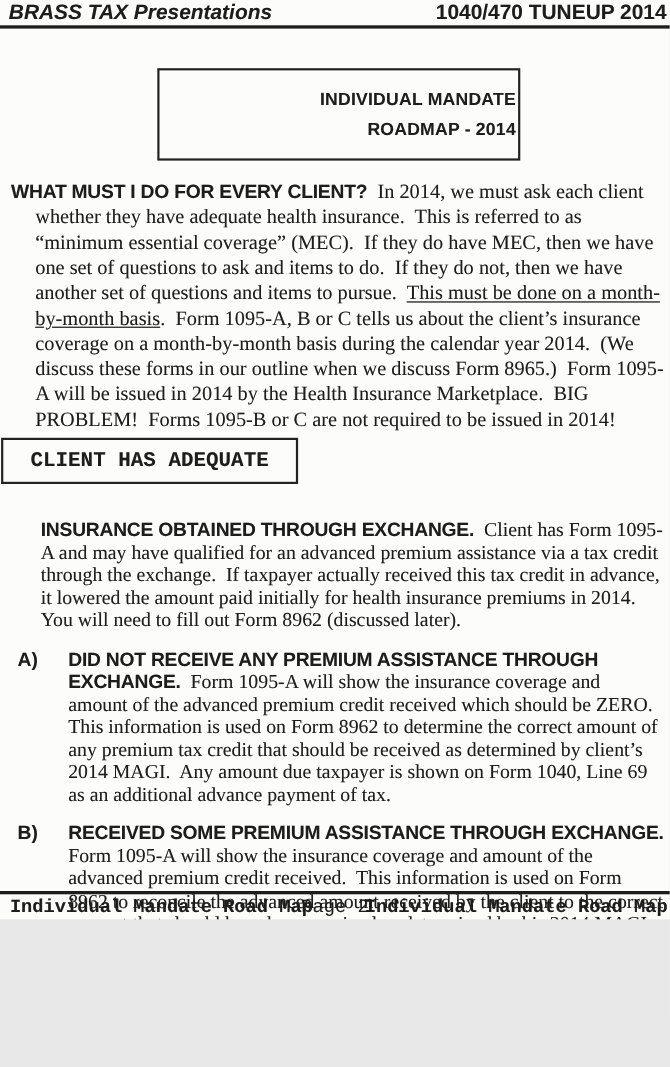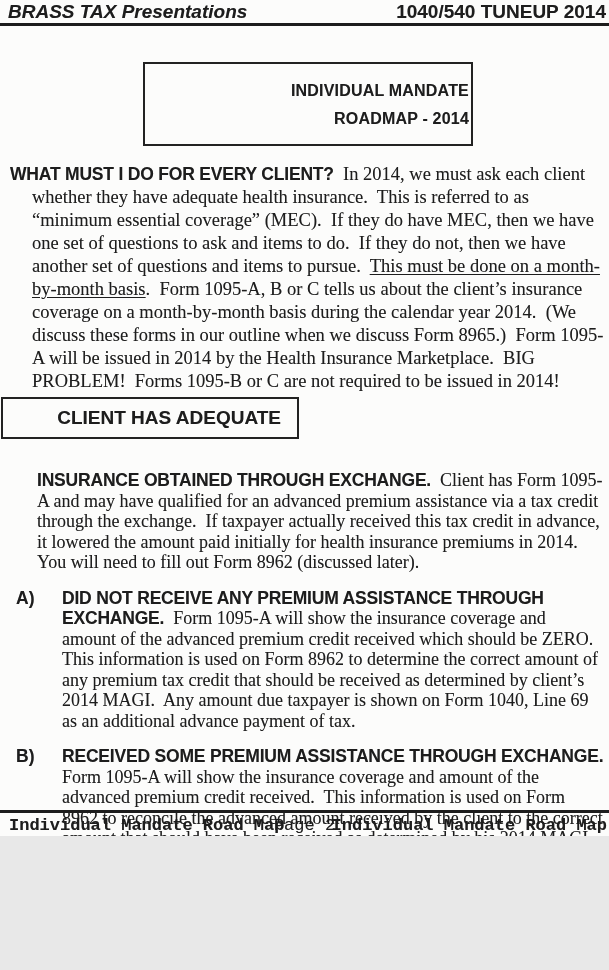--- a/index.html
+++ b/index.html
@@ -52,23 +52,23 @@
     font-family: "Liberation Sans", sans-serif;
     font-weight: 700;
     font-size: 17.5px;
     letter-spacing: -0.2px;
   }
   .u { text-decoration: underline; text-underline-offset: 2px; }
   .client-box {
     width: 262px;
     margin: 4px 0 0 -9px;
     border: 2px solid #222;
-    padding: 7px 16px;
-    text-align: right;
-    font-family: Liberation Sans, sans-serif;
+    padding: 7px 2px;
+    text-align: center;
+    font-family: Liberation Mono, monospace;
     font-weight: 700;
     font-size: 19px;
     line-height: 24px;
   }
   .item1 {
     margin-top: 31px;
     padding-left: 27px;
     padding-right: 2px;
     text-indent: -27px;
     font-size: 18px;
@@ -121,21 +121,21 @@
   .f-center{ position: absolute; left: 0; right: 0; bottom: 0; text-align: center; font-weight: 400; margin-top: 20px; }
   .f-right { position: absolute; right: 2px; bottom: 0; font-weight: 700; }
 </style>
 </head>
 <body>
 
 <div class="page">
 
   <div class="header">
     <span class="header-left">BRASS TAX Presentations</span>
-    <span class="header-right">1040/540 TUNEUP 2014</span>
+    <span class="header-right">1040/470 TUNEUP 2014</span>
   </div>
   <div class="header-rule"></div>
 
   <div class="content">
 
     <div class="title-box">
       <div>INDIVIDUAL MANDATE</div>
       <div>ROADMAP - 2014</div>
     </div>
 

